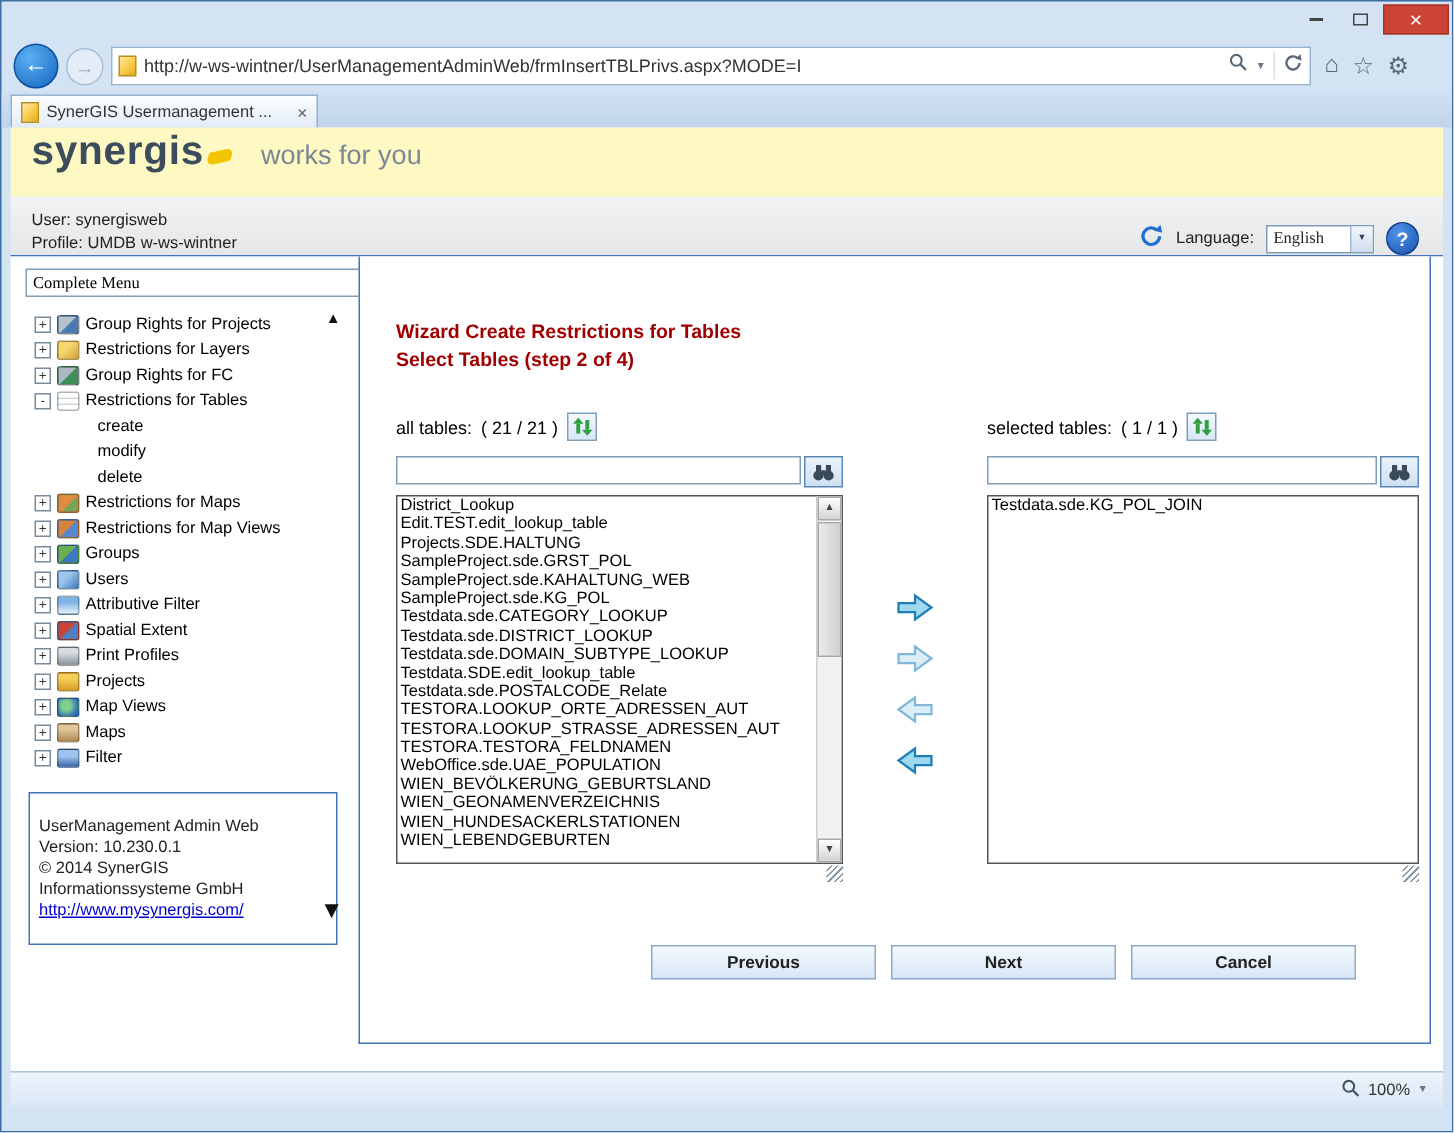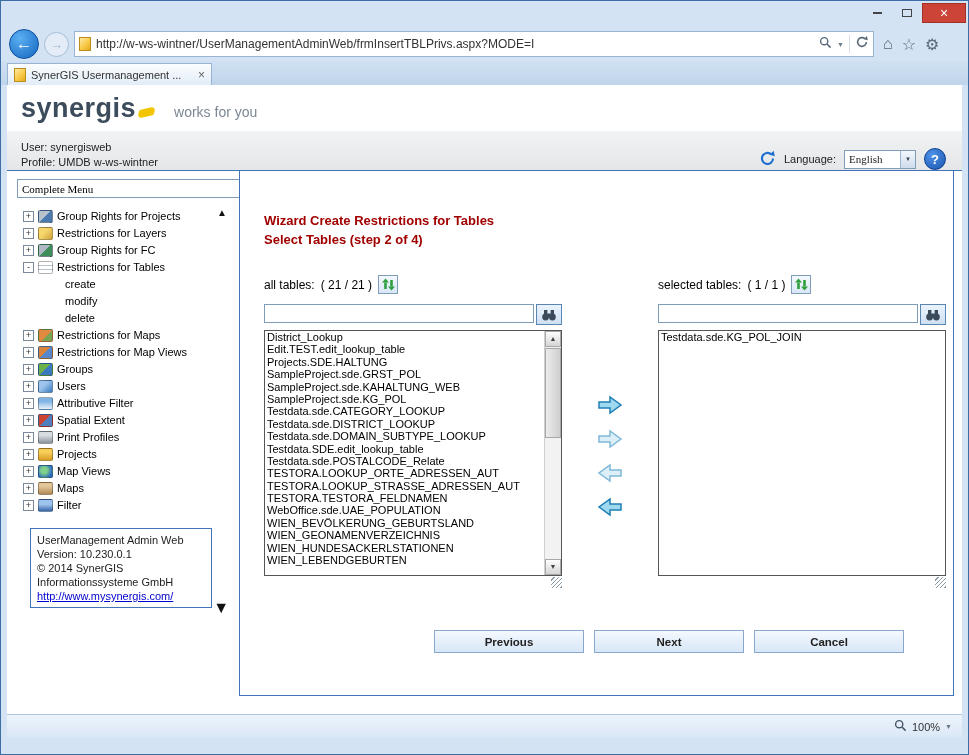--- a/index.html
+++ b/index.html
@@ -33,26 +33,26 @@
   
   .frame { height:669px; padding:0 6px; }
 
   .banner { height:46px; position:relative; overflow:hidden;
     background:
       linear-gradient(90deg, rgba(205,210,214,0.95) 0px, rgba(208,213,217,0.9) 150px, rgba(225,215,200,0.35) 300px, rgba(0,0,0,0) 420px),
       linear-gradient(90deg, rgba(0,0,0,0) 62%, rgba(90,110,60,0.75) 74%, rgba(50,70,40,0.85) 88%, rgba(80,95,60,0.9) 100%),
       repeating-linear-gradient(105deg, rgba(200,70,40,0.5) 0 7px, rgba(240,160,80,0.45) 7px 15px, rgba(235,120,50,0.5) 15px 24px),
       repeating-linear-gradient(-12deg, rgba(250,205,130,0.65) 0 9px, rgba(242,170,90,0.55) 9px 19px),
       linear-gradient(90deg, #e7b47e 0%, #e2a express05f 60%, #8a9a60 80%, #5a6f45 100%);
-    background-color:#ffffff;
-    display:flex; align-items:center; }
+    background-color:#fef9c3;
+    display:flex; }
   .logo-wrap { display:flex; align-items:baseline; padding-left:14px; }
   .logo-text { font-size:27px; font-weight:bold; color:#3d4c5c; letter-spacing:0.5px; }
   .logo-swoosh { width:15px; height:9px; background:#f2c500; transform:skewX(-28deg) rotate(-14deg); margin-left:3px; border-radius:1px 5px 1px 5px; }
-  .tagline { font-size:14px; color:#7b8794; margin-left:20px; }
+  .tagline { font-size:18px; color:#7b8794; margin-left:20px; }
 
   .userbar { height:40px; background:linear-gradient(#f2f3f4,#e4e6e8); border-bottom:1px solid #4272b8; display:flex; align-items:flex-end; justify-content:space-between; padding:0 16px 0 14px; }
   .user-info { font-size:11px; color:#222; line-height:15px; }
   .lang-cluster { display:flex; align-items:center; gap:8px; font-size:11px; color:#222; }
   .mini-select { height:19px; background:#fff; border:1px solid #7f9db9; display:flex; align-items:center; font-size:11px; }
   .mini-select .sel-text { padding:0 4px;font-family:Liberation Serif, serif; }
   .sel-arrow { width:15px; height:100%; background:linear-gradient(#f2f7fc,#cfdcee); border-left:1px solid #9ab6d4; display:flex; align-items:center; justify-content:center; font-size:6px; color:#345; }
   .help-circle { width:22px; height:22px; border-radius:50%; background:radial-gradient(circle at 35% 30%, #4f93e8, #1a55b0); border:1px solid #0d3f8e; color:#fff; font-weight:bold; font-size:13px; display:flex; align-items:center; justify-content:center; }
 
   
@@ -76,21 +76,21 @@
   .users-icon { background:linear-gradient(135deg,#9cc4ec 40%,#3b7ac0 100%); }
   .attributive-filter-icon { background:linear-gradient(180deg,#7fb2e5 30%,#e8f1fa 100%); }
   .spatial-extent-icon { background:linear-gradient(135deg,#cc4433 50%,#4f7fbf 50%); }
   .print-profiles-icon { background:linear-gradient(180deg,#d8dde2 30%,#8a949e 100%); }
   .projects-icon { background:linear-gradient(180deg,#f6cf5a 30%,#d99c24 100%); }
   .map-views-icon { background:radial-gradient(circle at 40% 40%,#7fd08a 30%,#2f6fc0 75%); }
   .maps-icon { background:linear-gradient(180deg,#e2c69a 30%,#b08a55 100%); }
   .layers-icon { background:linear-gradient(180deg,#9cc4ec 40%,#3a66aa 100%); }
   .tree-scroll-up { position:absolute; top:36px; right:12px; font-size:10px; color:#111; }
   .tree-scroll-down { position:absolute; top:428px; right:10px; font-size:16px; color:#111; }
-  .sidebar-footer { margin:14px 8px 0 13px; width:182px; border:1px solid #4272b8; background:#fff; padding:4px 6px; font-size:11px; line-height:14px; color:#222; }
+  .sidebar-footer { margin:14px 8px 0 2px; width:206px; border:1px solid #4272b8; background:#fff; padding:15px 6px; font-size:11px; line-height:14px; color:#222; }
   .sidebar-footer a { color:#0000cc; }
 
   .main { flex:1; margin-right:8px; border:1px solid #4272b8; border-top:none; padding:40px 0 0 24px; position:relative; background:#fff; }
   .wizard-title { font-size:13px; font-weight:bold; color:#a00000; line-height:19px; }
   .panels { display:flex; margin-top:26px; }
   .panel { width:298px; }
   .panel.right { width:288px; }
   .panel-label { display:flex; align-items:center; gap:6px; font-size:12px; color:#000; margin-bottom:10px; }
   .icon-btn-box { width:20px; height:19px; border:1px solid #7f9db9; background:linear-gradient(#f4f9fe,#d7e6f6); display:flex; align-items:center; justify-content:center; }
   .filter-row { display:flex; gap:2px; margin-bottom:5px; }

